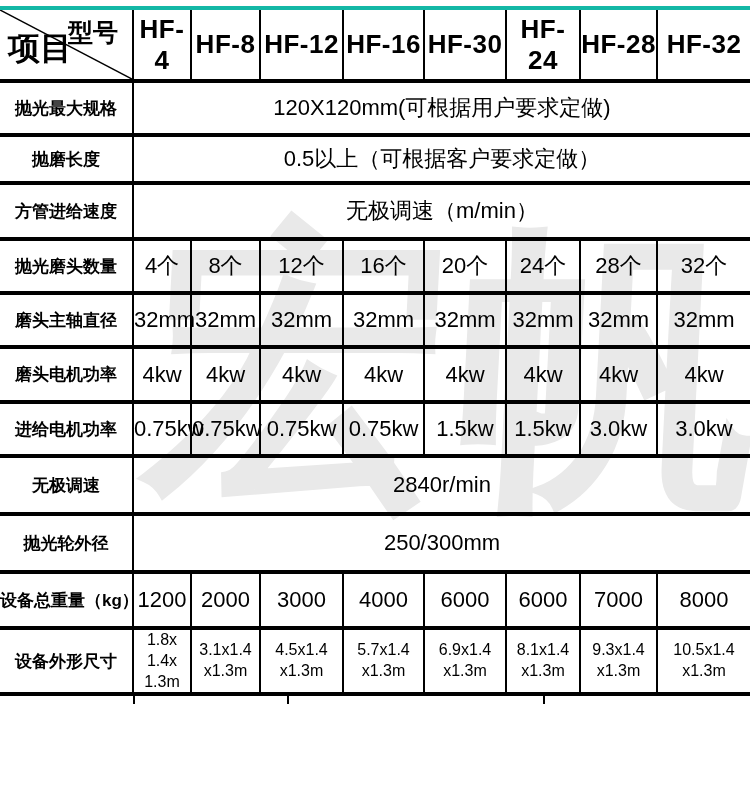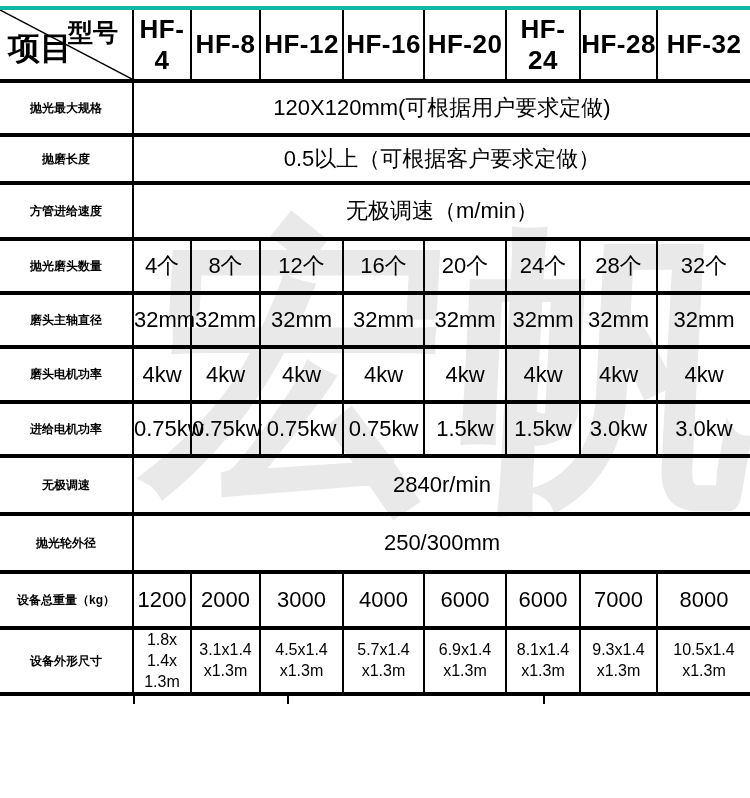--- a/index.html
+++ b/index.html
@@ -55,21 +55,21 @@
   td.corner svg{ position:absolute; left:0; top:0; width:100%; height:100%; }
   .corner-top{
     position:absolute; top:6px; right:14px;
     font-size:25px; font-weight:bold;
   }
   .corner-bottom{
     position:absolute; bottom:8px; left:8px;
     font-size:32px; font-weight:bold;
   }
   .model-h{ font-size:26px; font-weight:bold; letter-spacing:0.5px; }
-  td.rlabel{ font-size:12px; font-weight:bold; white-space:nowrap; }
+  td.rlabel{ font-size:17px; font-weight:bold; white-space:nowrap; }
   td.val{ font-size:22px; font-weight:normal; }
   tr.r12 td.val{ font-size:16px; white-space:pre-line; line-height:1.3; }
 
   .sliver{ position:relative; width:750px; height:8px; background:#fff; z-index:1; }
   .sliver .vline{ position:absolute; top:0; width:2px; height:8px; background:#000; }
   .sliver .v1{ left:133px; } .sliver .v2{ left:287px; } .sliver .v3{ left:543px; }
 </style>
 </head>
 <body>
 
@@ -96,21 +96,21 @@
         <svg viewBox="0 0 133 73" preserveAspectRatio="none">
           <line x1="0" y1="0" x2="133" y2="73" stroke="#000" stroke-width="1.6"></line>
         </svg>
         <span class="corner-top">型号</span>
         <span class="corner-bottom">项目</span>
       </td>
       <td class="model-h">HF-4</td>
       <td class="model-h">HF-8</td>
       <td class="model-h">HF-12</td>
       <td class="model-h">HF-16</td>
-      <td class="model-h">HF-20</td>
+      <td class="model-h">HF-30</td>
       <td class="model-h">HF-24</td>
       <td class="model-h">HF-28</td>
       <td class="model-h">HF-32</td>
     </tr>
 
     <tr class="r1">
       <td class="rlabel">抛光最大规格</td>
       <td class="val" colspan="8">120X120mm(可根据用户要求定做)</td>
     </tr>
 

